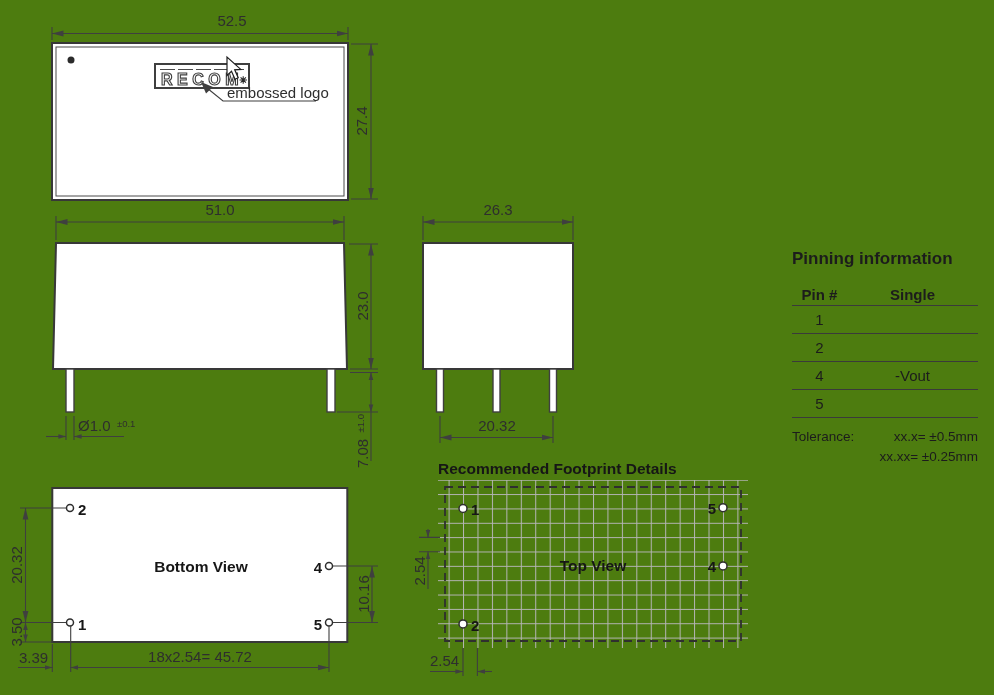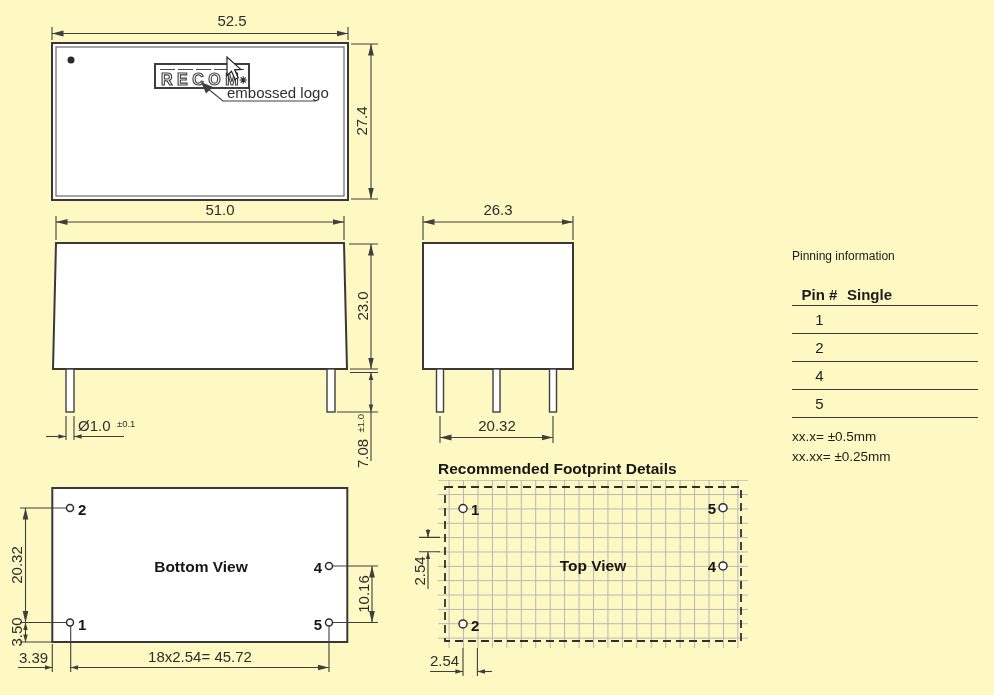--- a/index.html
+++ b/index.html
@@ -1,39 +1,39 @@
 <!DOCTYPE html>
 <html><head>
 <meta charset="utf-8">
 <style>
   html,body{margin:0;padding:0;background:#ffffff;}
-  .page{position:relative;width:994px;height:695px;background:#fef9c3;overflow:hidden;
+  .page{position:relative;width:994px;height:695px;background:#4d7c0f;overflow:hidden;
         font-family:"Liberation Sans",sans-serif;}
   svg{position:absolute;left:0;top:0;font-family:"Liberation Sans",sans-serif;}
   .ln{stroke:#3f3f3f;stroke-width:1.1;fill:none;}
   .thick{stroke:#383838;stroke-width:2;fill:#ffffff;}
   .thin{stroke:#4a4a4a;stroke-width:1;fill:none;}
   .pinshape{stroke:#3f3f3f;stroke-width:1.4;fill:#ffffff;}
   .padcircle{stroke:#2e2e2e;stroke-width:1.5;fill:#ffffff;}
   .dim{font-size:15px;fill:#2e2e2e;}
   .dimsup{font-size:9.5px;fill:#2e2e2e;}
   .lbl{font-size:15px;font-weight:bold;fill:#161616;}
   .btitle{font-size:15.5px;font-weight:bold;fill:#161616;}
   .dashrect{stroke:#2f2f2f;stroke-width:1.8;fill:none;stroke-dasharray:8 5;}
 
   .pin-table{position:absolute;left:792px;top:249px;width:186px;color:#1c1c1c;}
-  .pt-title{font-size:12px;font-weight:normal;margin-bottom:23px;}
+  .pt-title{font-size:17px;font-weight:bold;margin-bottom:17px;}
   .pt-header{display:flex;font-weight:bold;font-size:15px;padding-bottom:2px;
              border-bottom:1.6px solid #3a3a3a;}
   .pt-row{display:flex;font-size:15px;height:27px;line-height:27px;border-bottom:1.6px solid #3a3a3a;}
   .pt-c1{width:55px;text-align:center;}
-  .pt-c2{flex:1;}
+  .pt-c2{flex:1;text-align:center;}
   .pt-tol{margin-top:9px;font-size:13.5px;display:flex;line-height:1.45;}
   .pt-tol-label{width:72px;}
-  .pt-tol-lines{flex:1;}
+  .pt-tol-lines{flex:1;text-align:right;}
 </style>
 </head>
 <body>
 
 <div class="page">
 
 <svg width="994" height="695" viewBox="0 0 994 695">
   <defs>
     <marker id="ma" viewBox="0 0 12 8" refX="11.5" refY="4" markerWidth="12" markerHeight="8" markerUnits="userSpaceOnUse" orient="auto-start-reverse">
       <path d="M11.5,4 L0,1.1 L0,6.9 Z" fill="#3f3f3f"></path>
@@ -192,25 +192,27 @@
     <span class="pt-c2">Single</span>
   </div>
   <div class="pt-row">
     <span class="pt-c1">1</span>
   </div>
   <div class="pt-row">
     <span class="pt-c1">2</span>
   </div>
   <div class="pt-row">
     <span class="pt-c1">4</span>
+    <span class="pt-c2">-Vout</span>
   </div>
   <div class="pt-row">
     <span class="pt-c1">5</span>
   </div>
   <div class="pt-tol">
+    <span class="pt-tol-label">Tolerance:</span>
     <span class="pt-tol-lines">
       <span>xx.x= ±0.5mm</span><br>
       <span>xx.xx= ±0.25mm</span>
     </span>
   </div>
 </div>
 
 </div>
 
 </body></html>

